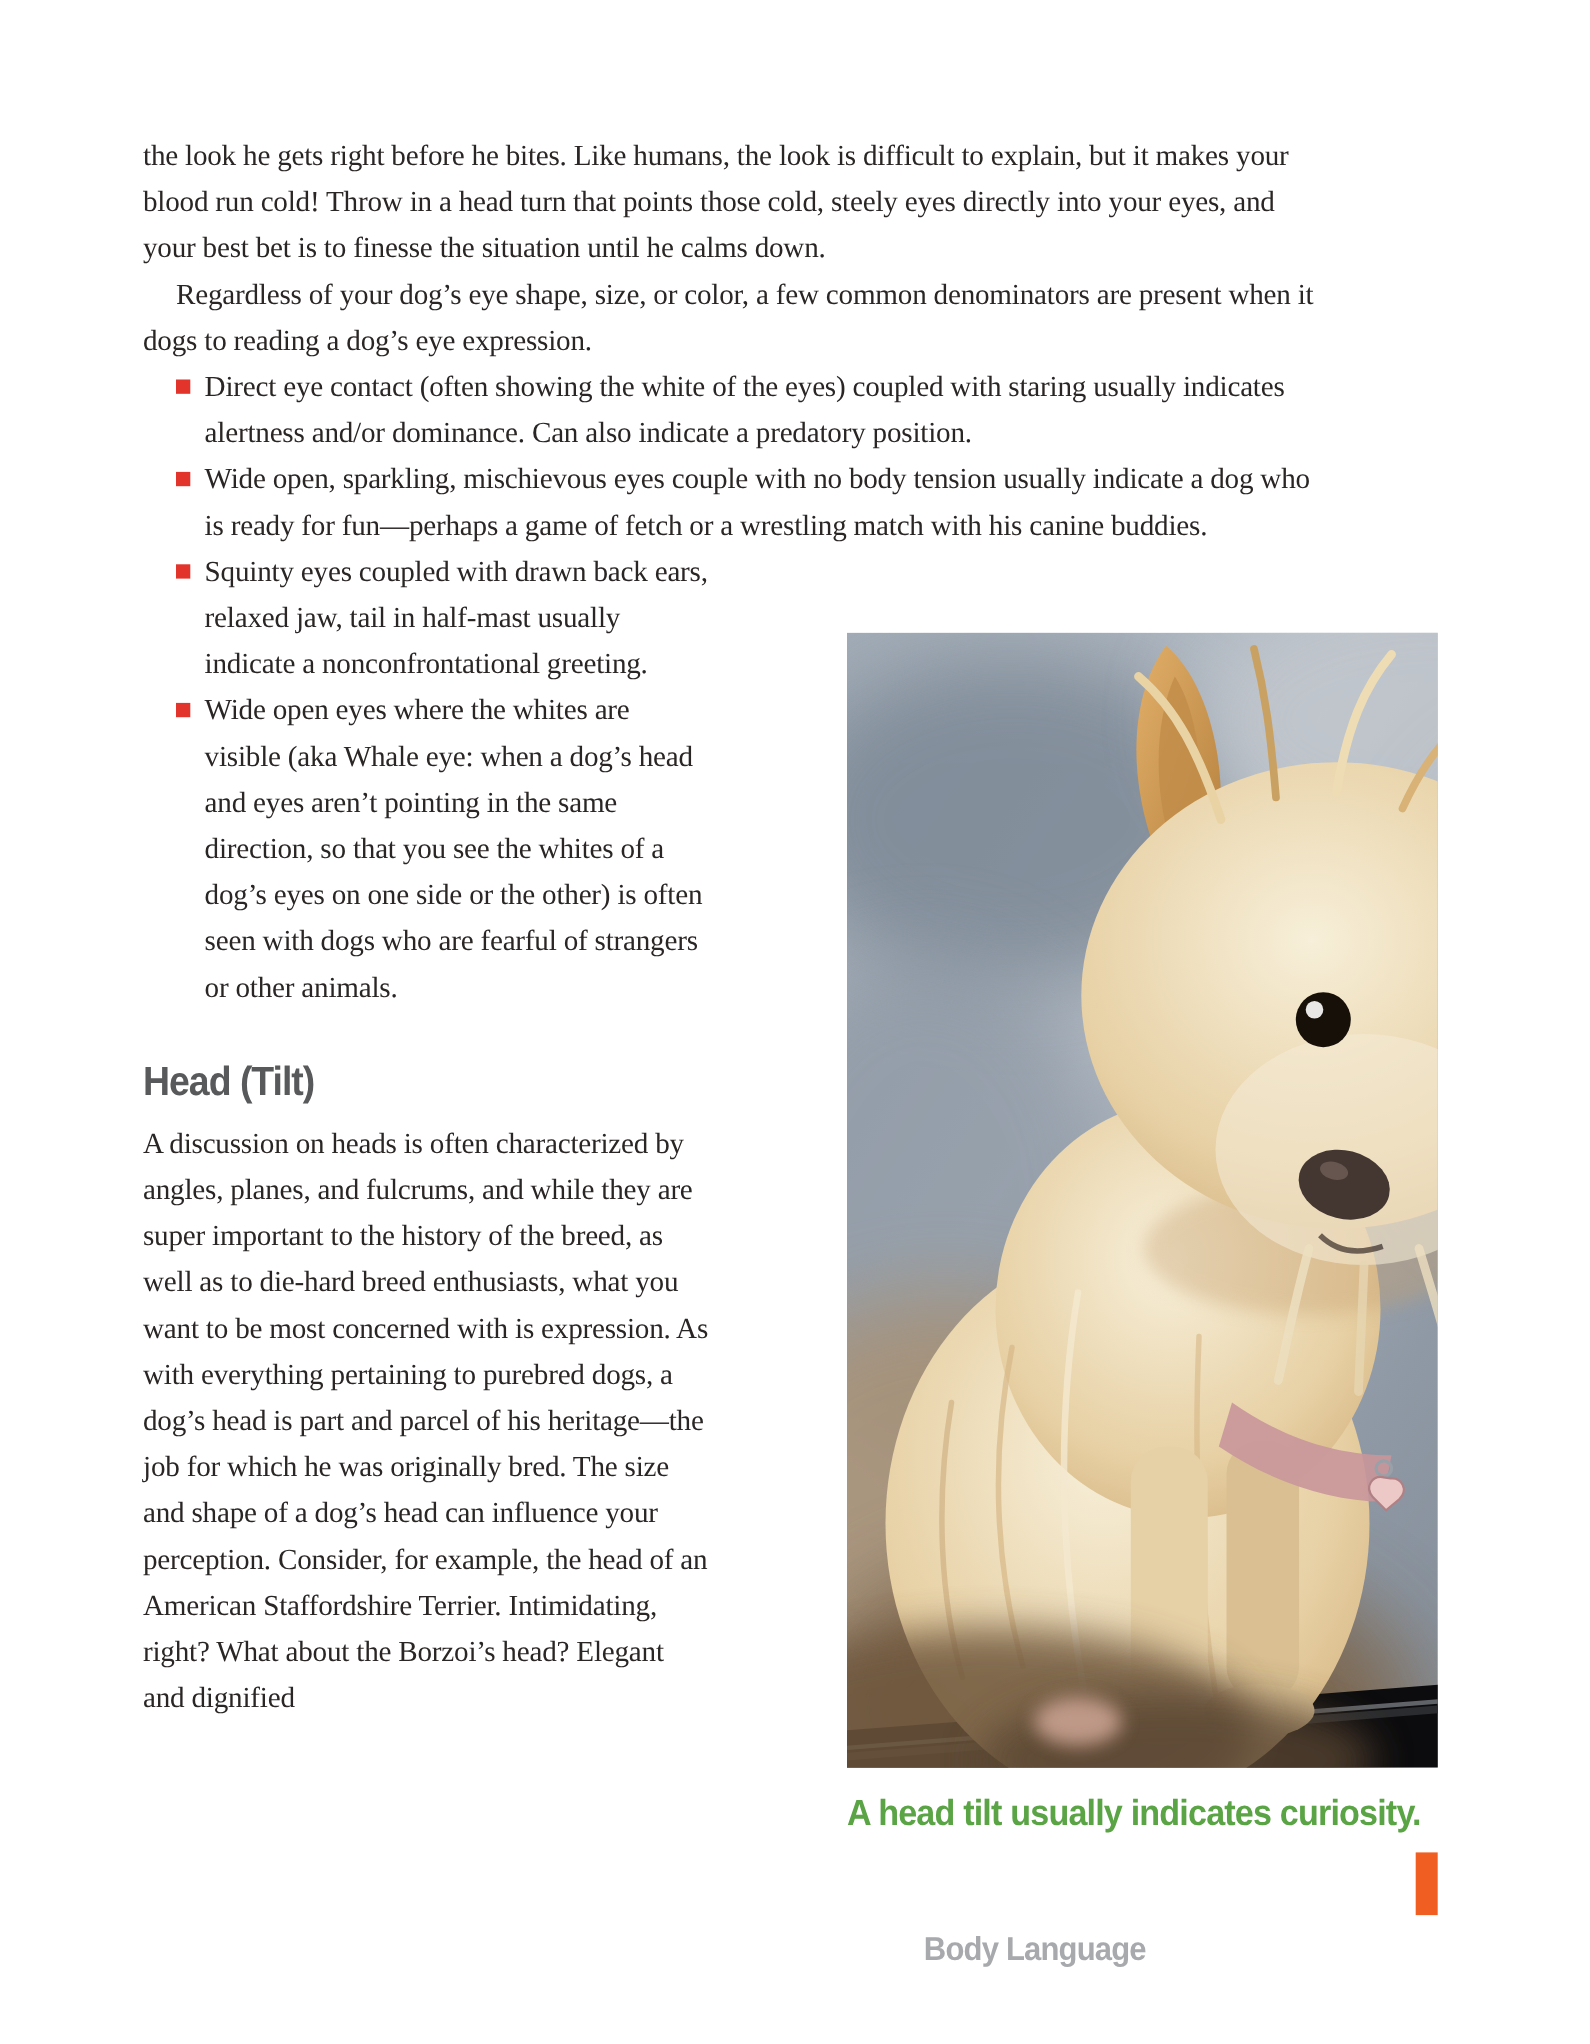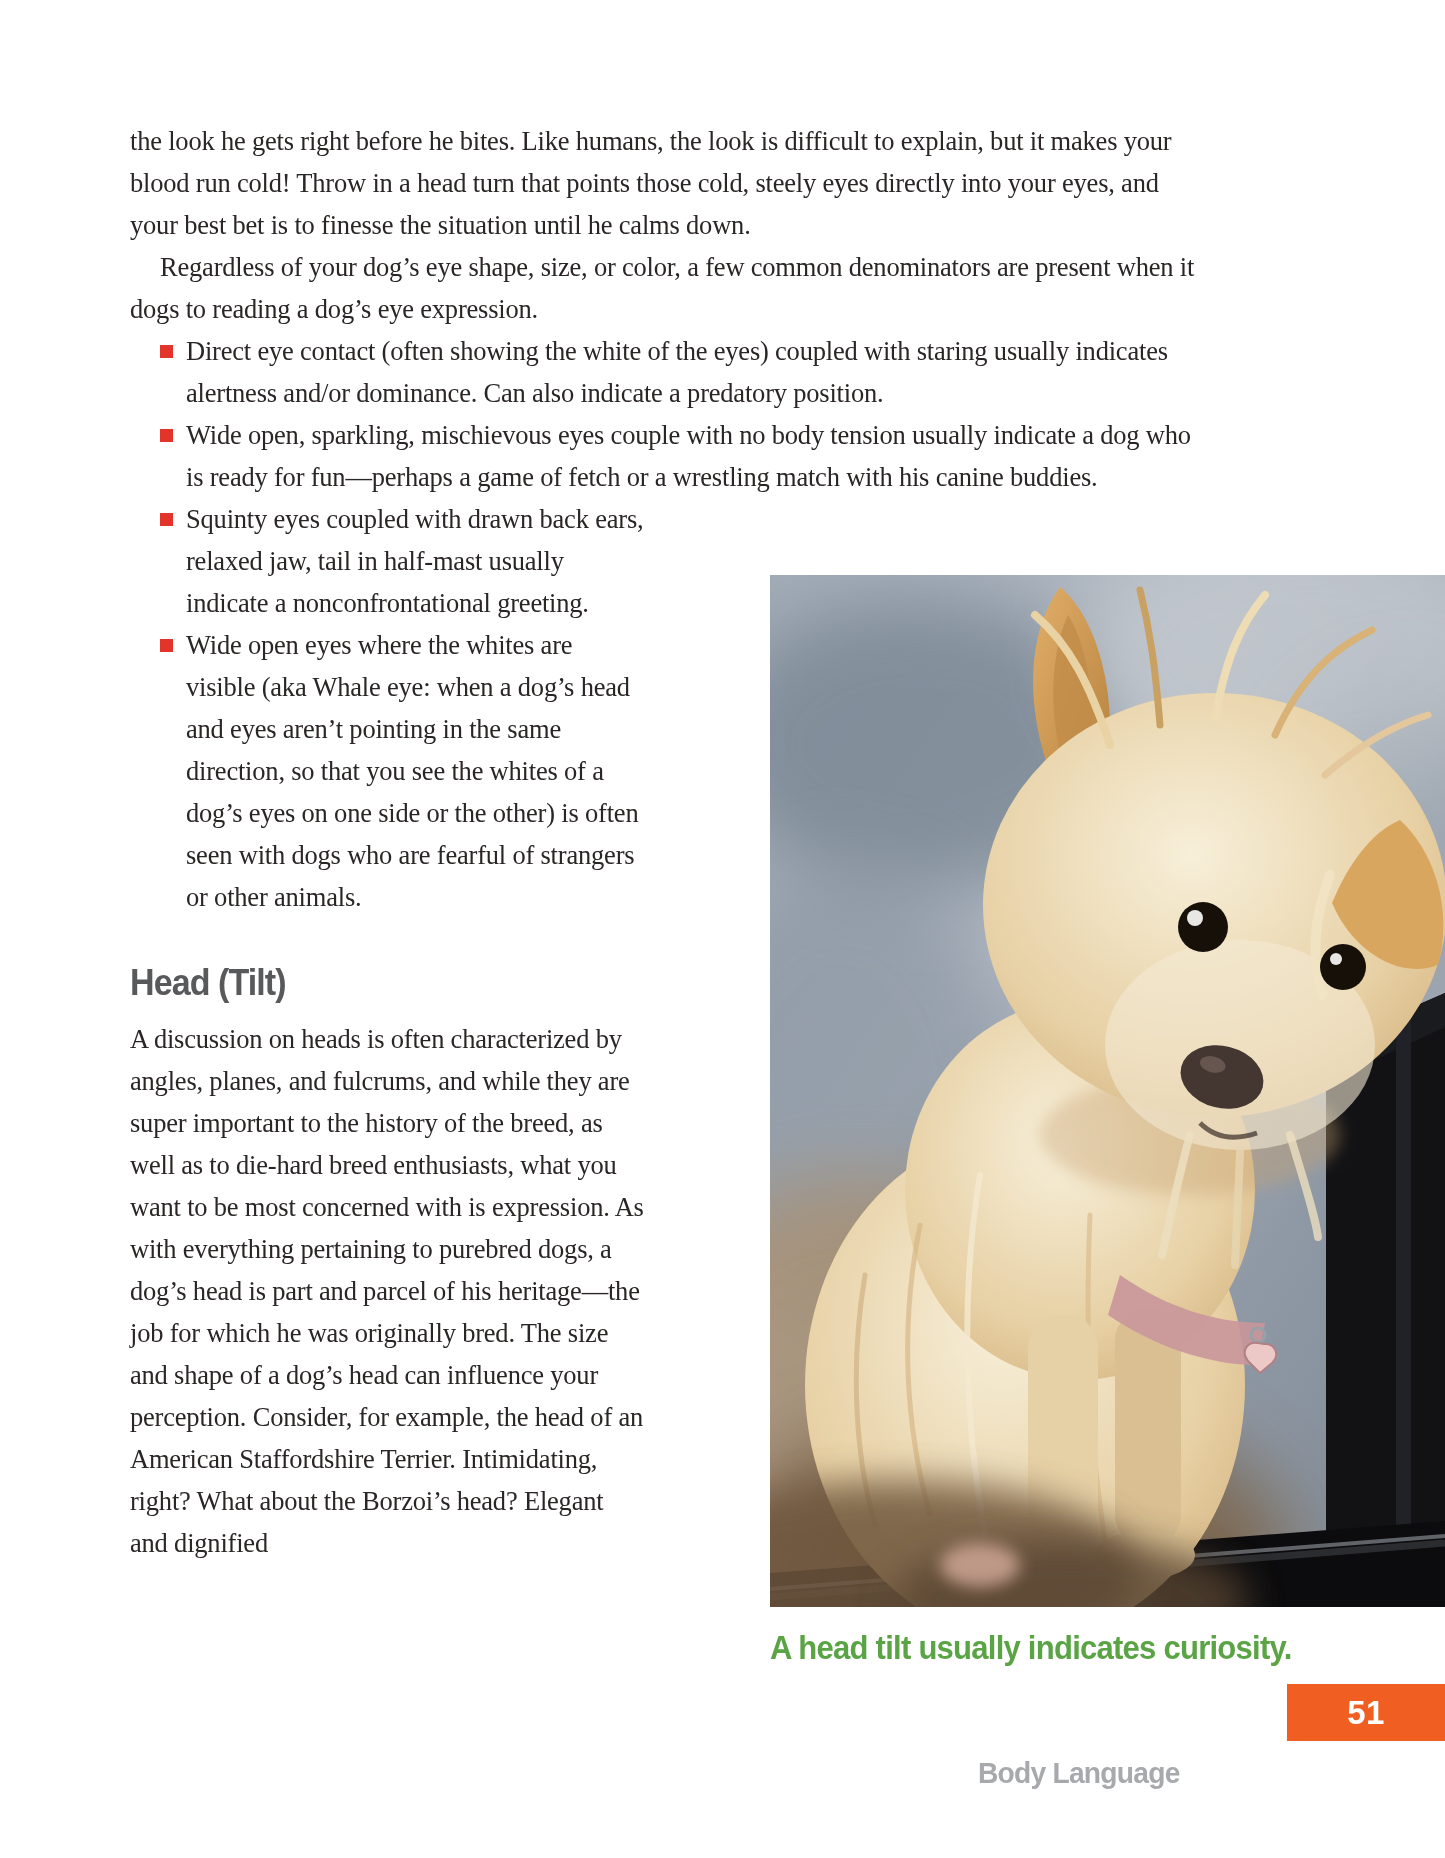--- a/index.html
+++ b/index.html
@@ -1,18 +1,18 @@
 <!DOCTYPE html>
 <html style="--text_color: #2a2625; --bullet_red: #e2342b; --heading_gray: #58595b; --caption_green: #5aa445; --footer_gray: #a7a9ac; --accent_orange: #f15e22;"><head>
 <meta charset="utf-8">
 <style>
   * { margin:0; padding:0; box-sizing:border-box; }
   html,body { background:#ffffff; }
   .page {
-    position:relative; width:1445px; height:1858px; background:#fff; overflow:hidden;
+    position:relative; width:1307px; height:1858px; background:#fff; overflow:hidden;
     font-family:"Liberation Serif", serif; color:var(--text_color,#2a2625);padding-left:32px;
   }
   .content {
     position:absolute; left:130px; top:120px; width:1070px;
     font-size:26.5px; line-height:42px; letter-spacing:-0.2px;
   }
   .para { margin:0; }
   .para.indent { text-indent:30px; }
   ul.bullets { list-style:none; }
   ul.bullets li { position:relative; padding-left:56px; }

